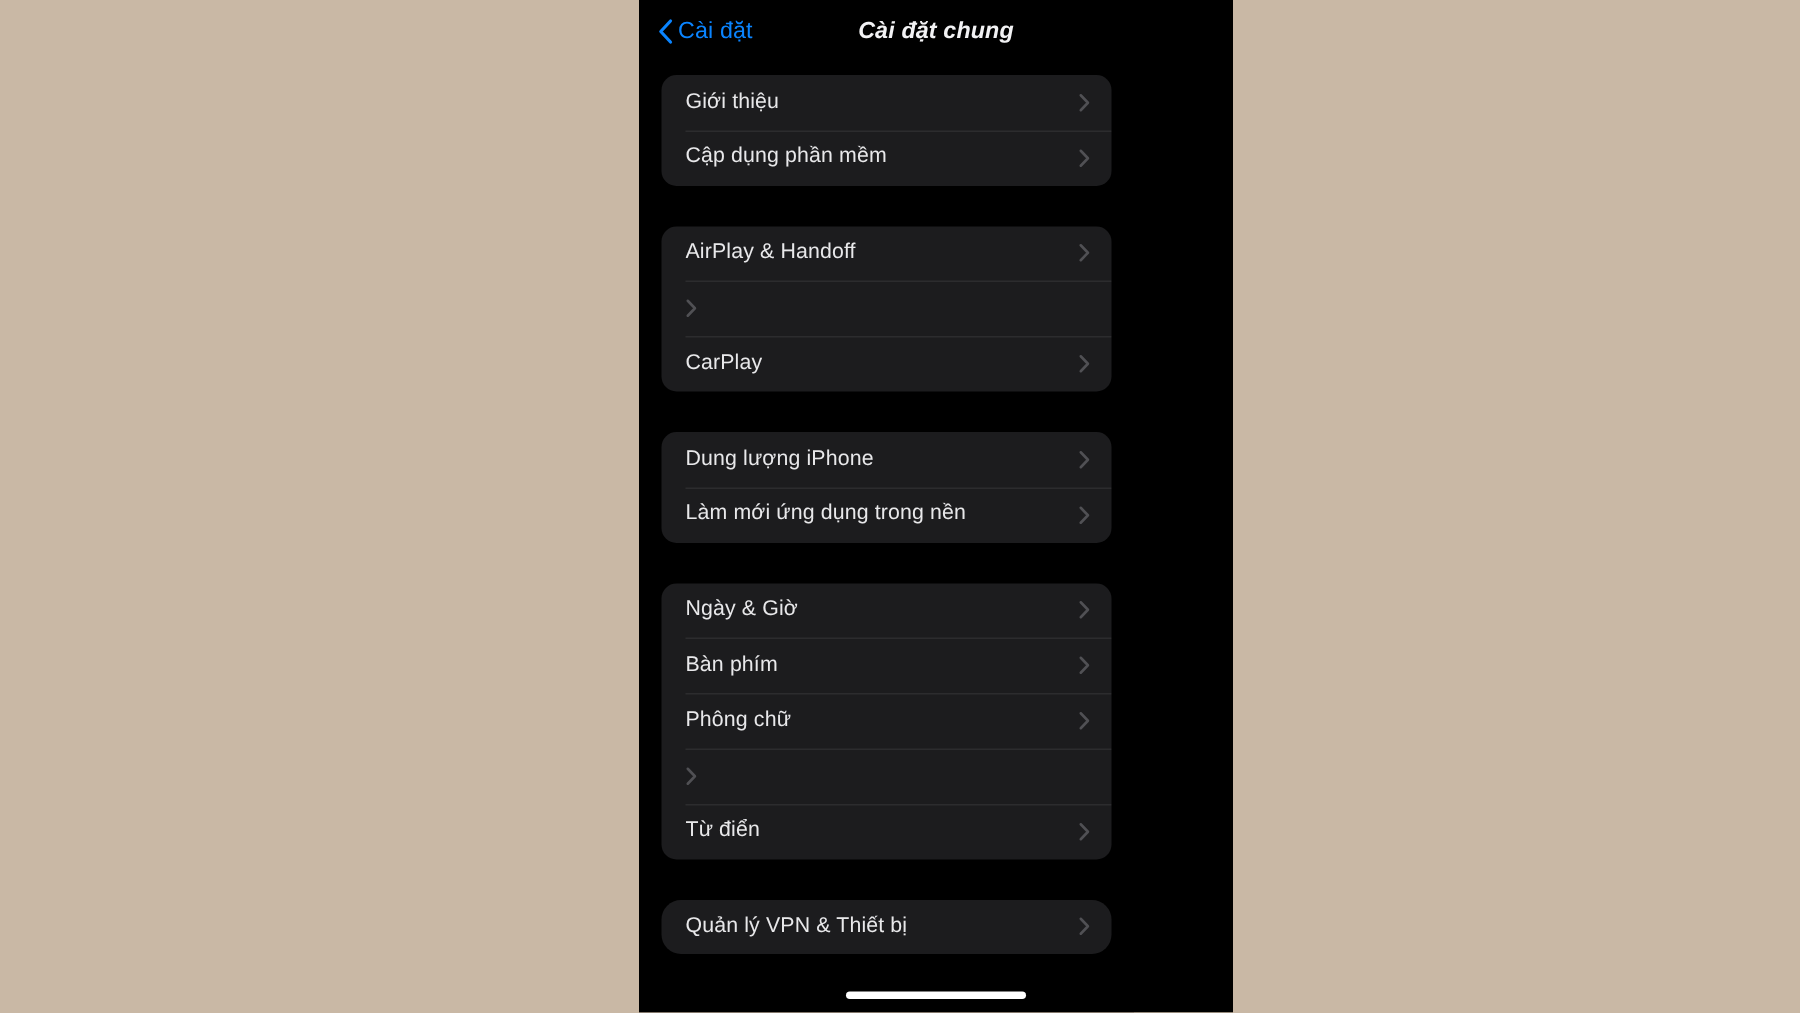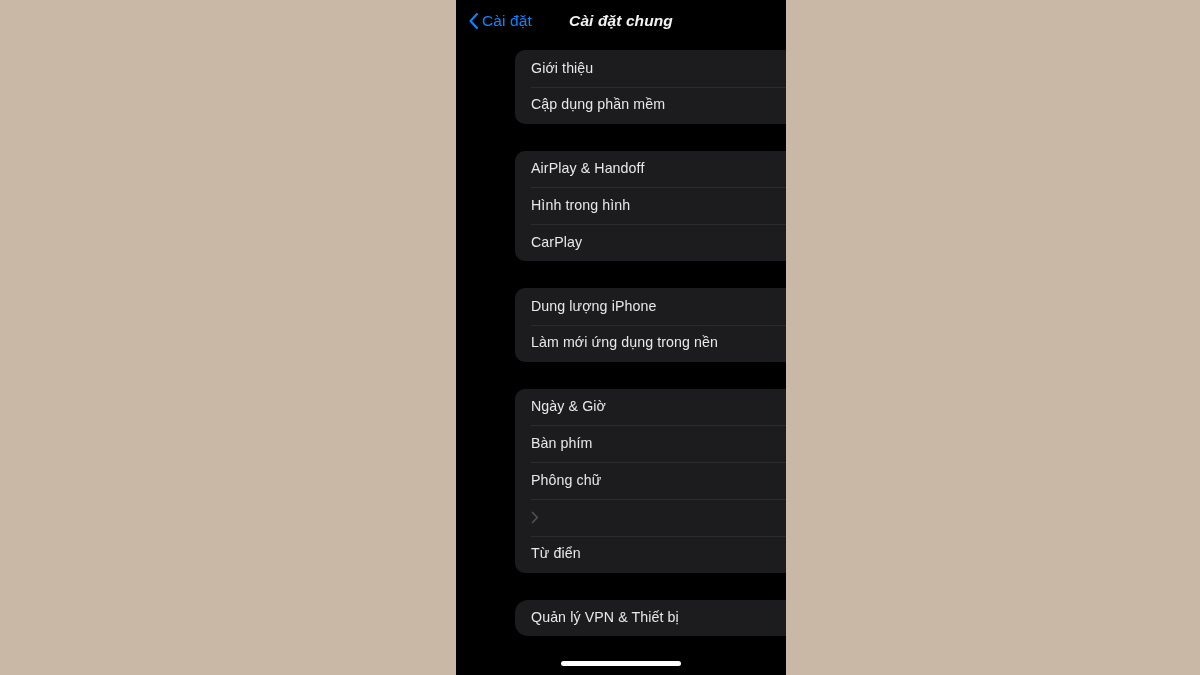--- a/index.html
+++ b/index.html
@@ -11,23 +11,23 @@
     height: 675px;
     background: #c9b8a5;
     font-family: "Liberation Sans", sans-serif;
     overflow: hidden;
     position: relative;
   }
 
   
   .phone-screen {
     position: absolute;
-    left: 456px;
+    left: 426px;
     top: 0;
-    width: 330px;
+    width: 396px;
     height: 675px;
     background: #000000;
     overflow: hidden;
   }
 
   
   .nav-bar {
     position: relative;
     height: 41px;
     background: #000000;
@@ -69,21 +69,20 @@
   }
 
   
   .list-scroll {
     position: absolute;
     left: 0;
     top: 41px;
     width: 330px;
     bottom: 0;
     background: #000000;
-    padding-left: 44px;
   }
 
   .group {
     margin: 0 15px 27px 15px;
     background: #1c1c1e;
     border-radius: 10px;
     overflow: hidden;
   }
   .group:first-child {
     margin-top: 9px;
@@ -175,21 +174,20 @@
     </div>
 
     <div class="group">
       <div class="row">
         <span class="row-label">AirPlay &amp; Handoff</span>
         <svg class="row-chevron" viewBox="0 0 8 13">
           <polyline points="1.5,1.5 6.3,6.5 1.5,11.5" fill="none" stroke="#5a5a5e" stroke-width="1.7" stroke-linecap="round" stroke-linejoin="round"></polyline>
         </svg>
       </div>
       <div class="row">
-        <span class="row-label">Hình trong hình</span>
         <svg class="row-chevron" viewBox="0 0 8 13">
           <polyline points="1.5,1.5 6.3,6.5 1.5,11.5" fill="none" stroke="#5a5a5e" stroke-width="1.7" stroke-linecap="round" stroke-linejoin="round"></polyline>
         </svg>
       </div>
       <div class="row">
         <span class="row-label">CarPlay</span>
         <svg class="row-chevron" viewBox="0 0 8 13">
           <polyline points="1.5,1.5 6.3,6.5 1.5,11.5" fill="none" stroke="#5a5a5e" stroke-width="1.7" stroke-linecap="round" stroke-linejoin="round"></polyline>
         </svg>
       </div>

